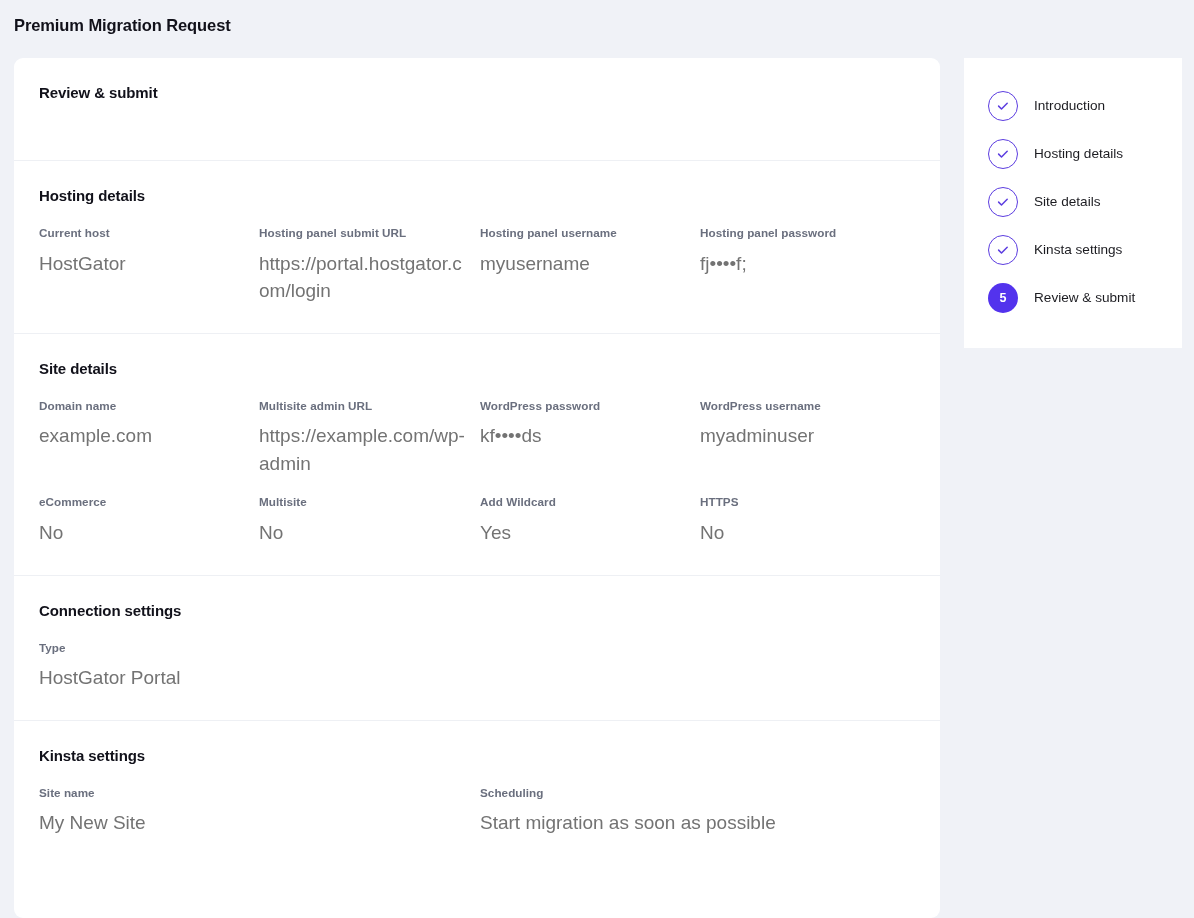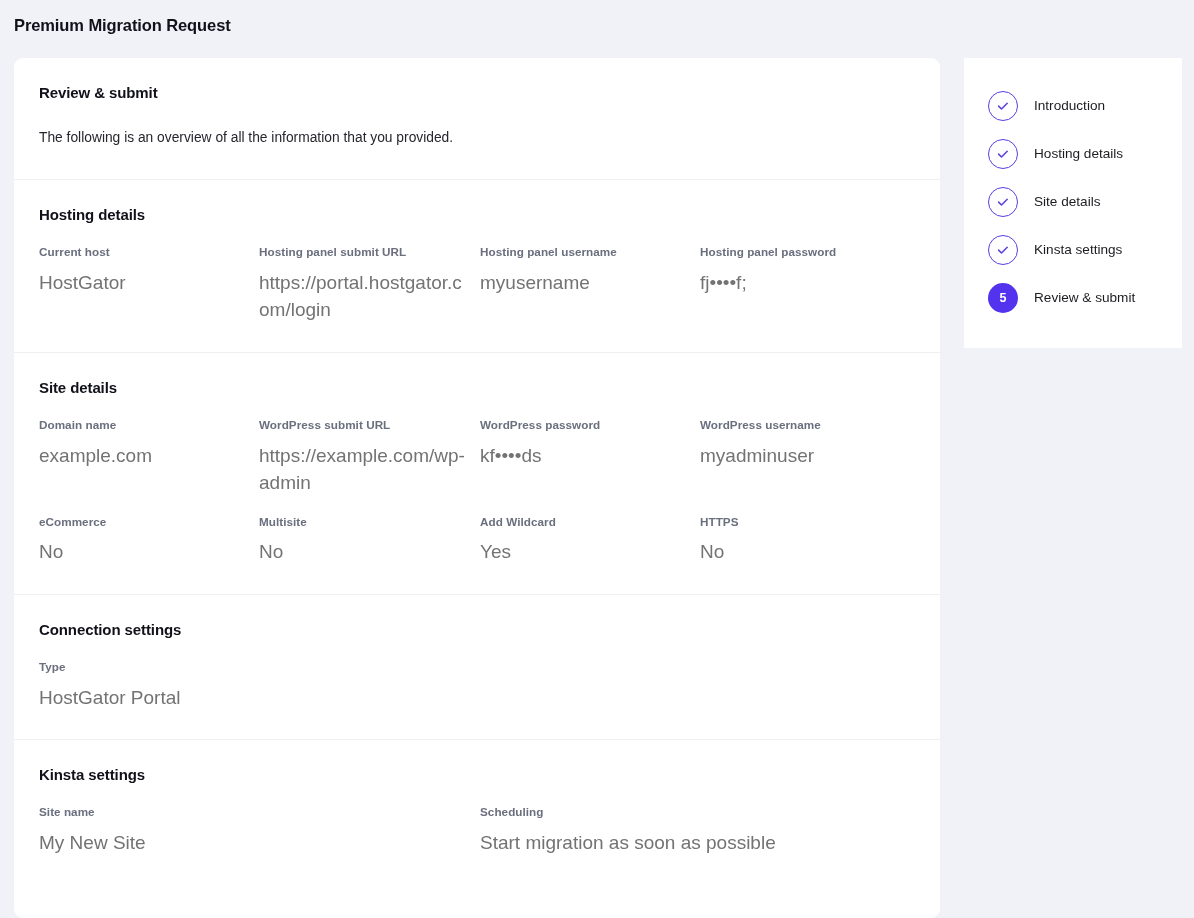--- a/index.html
+++ b/index.html
@@ -160,21 +160,20 @@
 <body>
 
 <div class="page">
 
   <div class="page-title">Premium Migration Request</div>
 
   <div class="main-card">
 
     <div class="section section-intro">
       <div class="section-title">Review &amp; submit</div>
-      <div class="section-desc">The following is an overview of all the information that you provided.</div>
     </div>
 
     <div class="section">
       <div class="section-title">Hosting details</div>
       <div class="field-grid">
 
         <div class="field">
           <div class="field-label">Current host</div>
           <div class="field-value nowrap">HostGator</div>
         </div>
@@ -200,21 +199,21 @@
     <div class="section">
       <div class="section-title">Site details</div>
       <div class="field-grid">
 
         <div class="field">
           <div class="field-label">Domain name</div>
           <div class="field-value nowrap">example.com</div>
         </div>
 
         <div class="field">
-          <div class="field-label">WordPress submit URL</div>
+          <div class="field-label">Multisite admin URL</div>
           <div class="field-value">https://example.com/wp-admin</div>
         </div>
 
         <div class="field">
           <div class="field-label">WordPress password</div>
           <div class="field-value nowrap">kf••••ds</div>
         </div>
 
         <div class="field">
           <div class="field-label">WordPress username</div>

